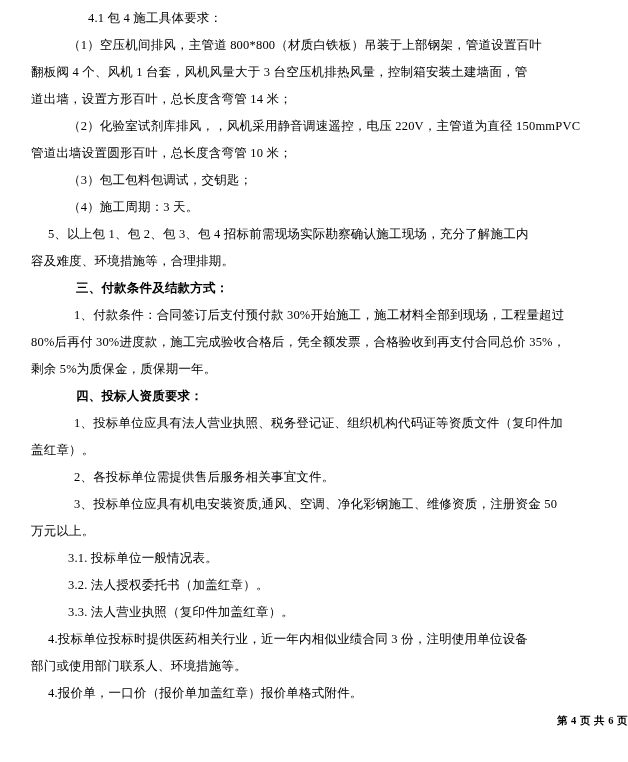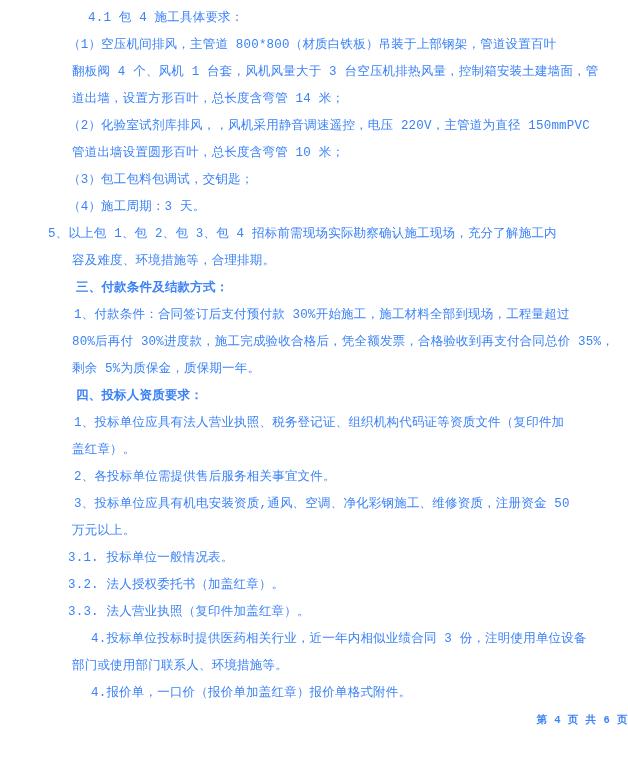--- a/index.html
+++ b/index.html
@@ -1,42 +1,42 @@
 <!DOCTYPE html>
 <html><head>
 <meta charset="utf-8">
 <style>
   html, body { margin: 0; padding: 0; background: #e8e8e8; }
   .page {
     width: 628px;
     height: 762px;
     background: #ffffff;
-    color: #3b82f6;
-    font-family: Liberation Mono, monospace;
+    color: #000000;
+    font-family: Liberation Serif, serif;
     box-sizing: border-box;
     padding-top: 5px;
     overflow: hidden;
     margin: 0;
   }
   .ln {
     height: 27px;
     line-height: 27px;
-    padding-left: 72px;
+    padding-left: 31px;
     font-size: 12.5px;
     letter-spacing: 0.2px;
     white-space: nowrap;
   }
   .bold { font-weight: bold; }
   
   .iA { padding-left: 68px; }  
   .iB { padding-left: 88px; }  
   .iC { padding-left: 48px; }  
   .iD { padding-left: 76px; }  
   .iE { padding-left: 74px; }  
-  .iF { padding-left: 48px; margin-left: 43px; }  
+  .iF { padding-left: 48px; }  
   .footer {
     padding-left: 0;
     text-align: right;
     font-size: 10.5px;
     font-weight: bold;
     letter-spacing: 0.5px;
   }
 </style>
 </head>
 <body>

